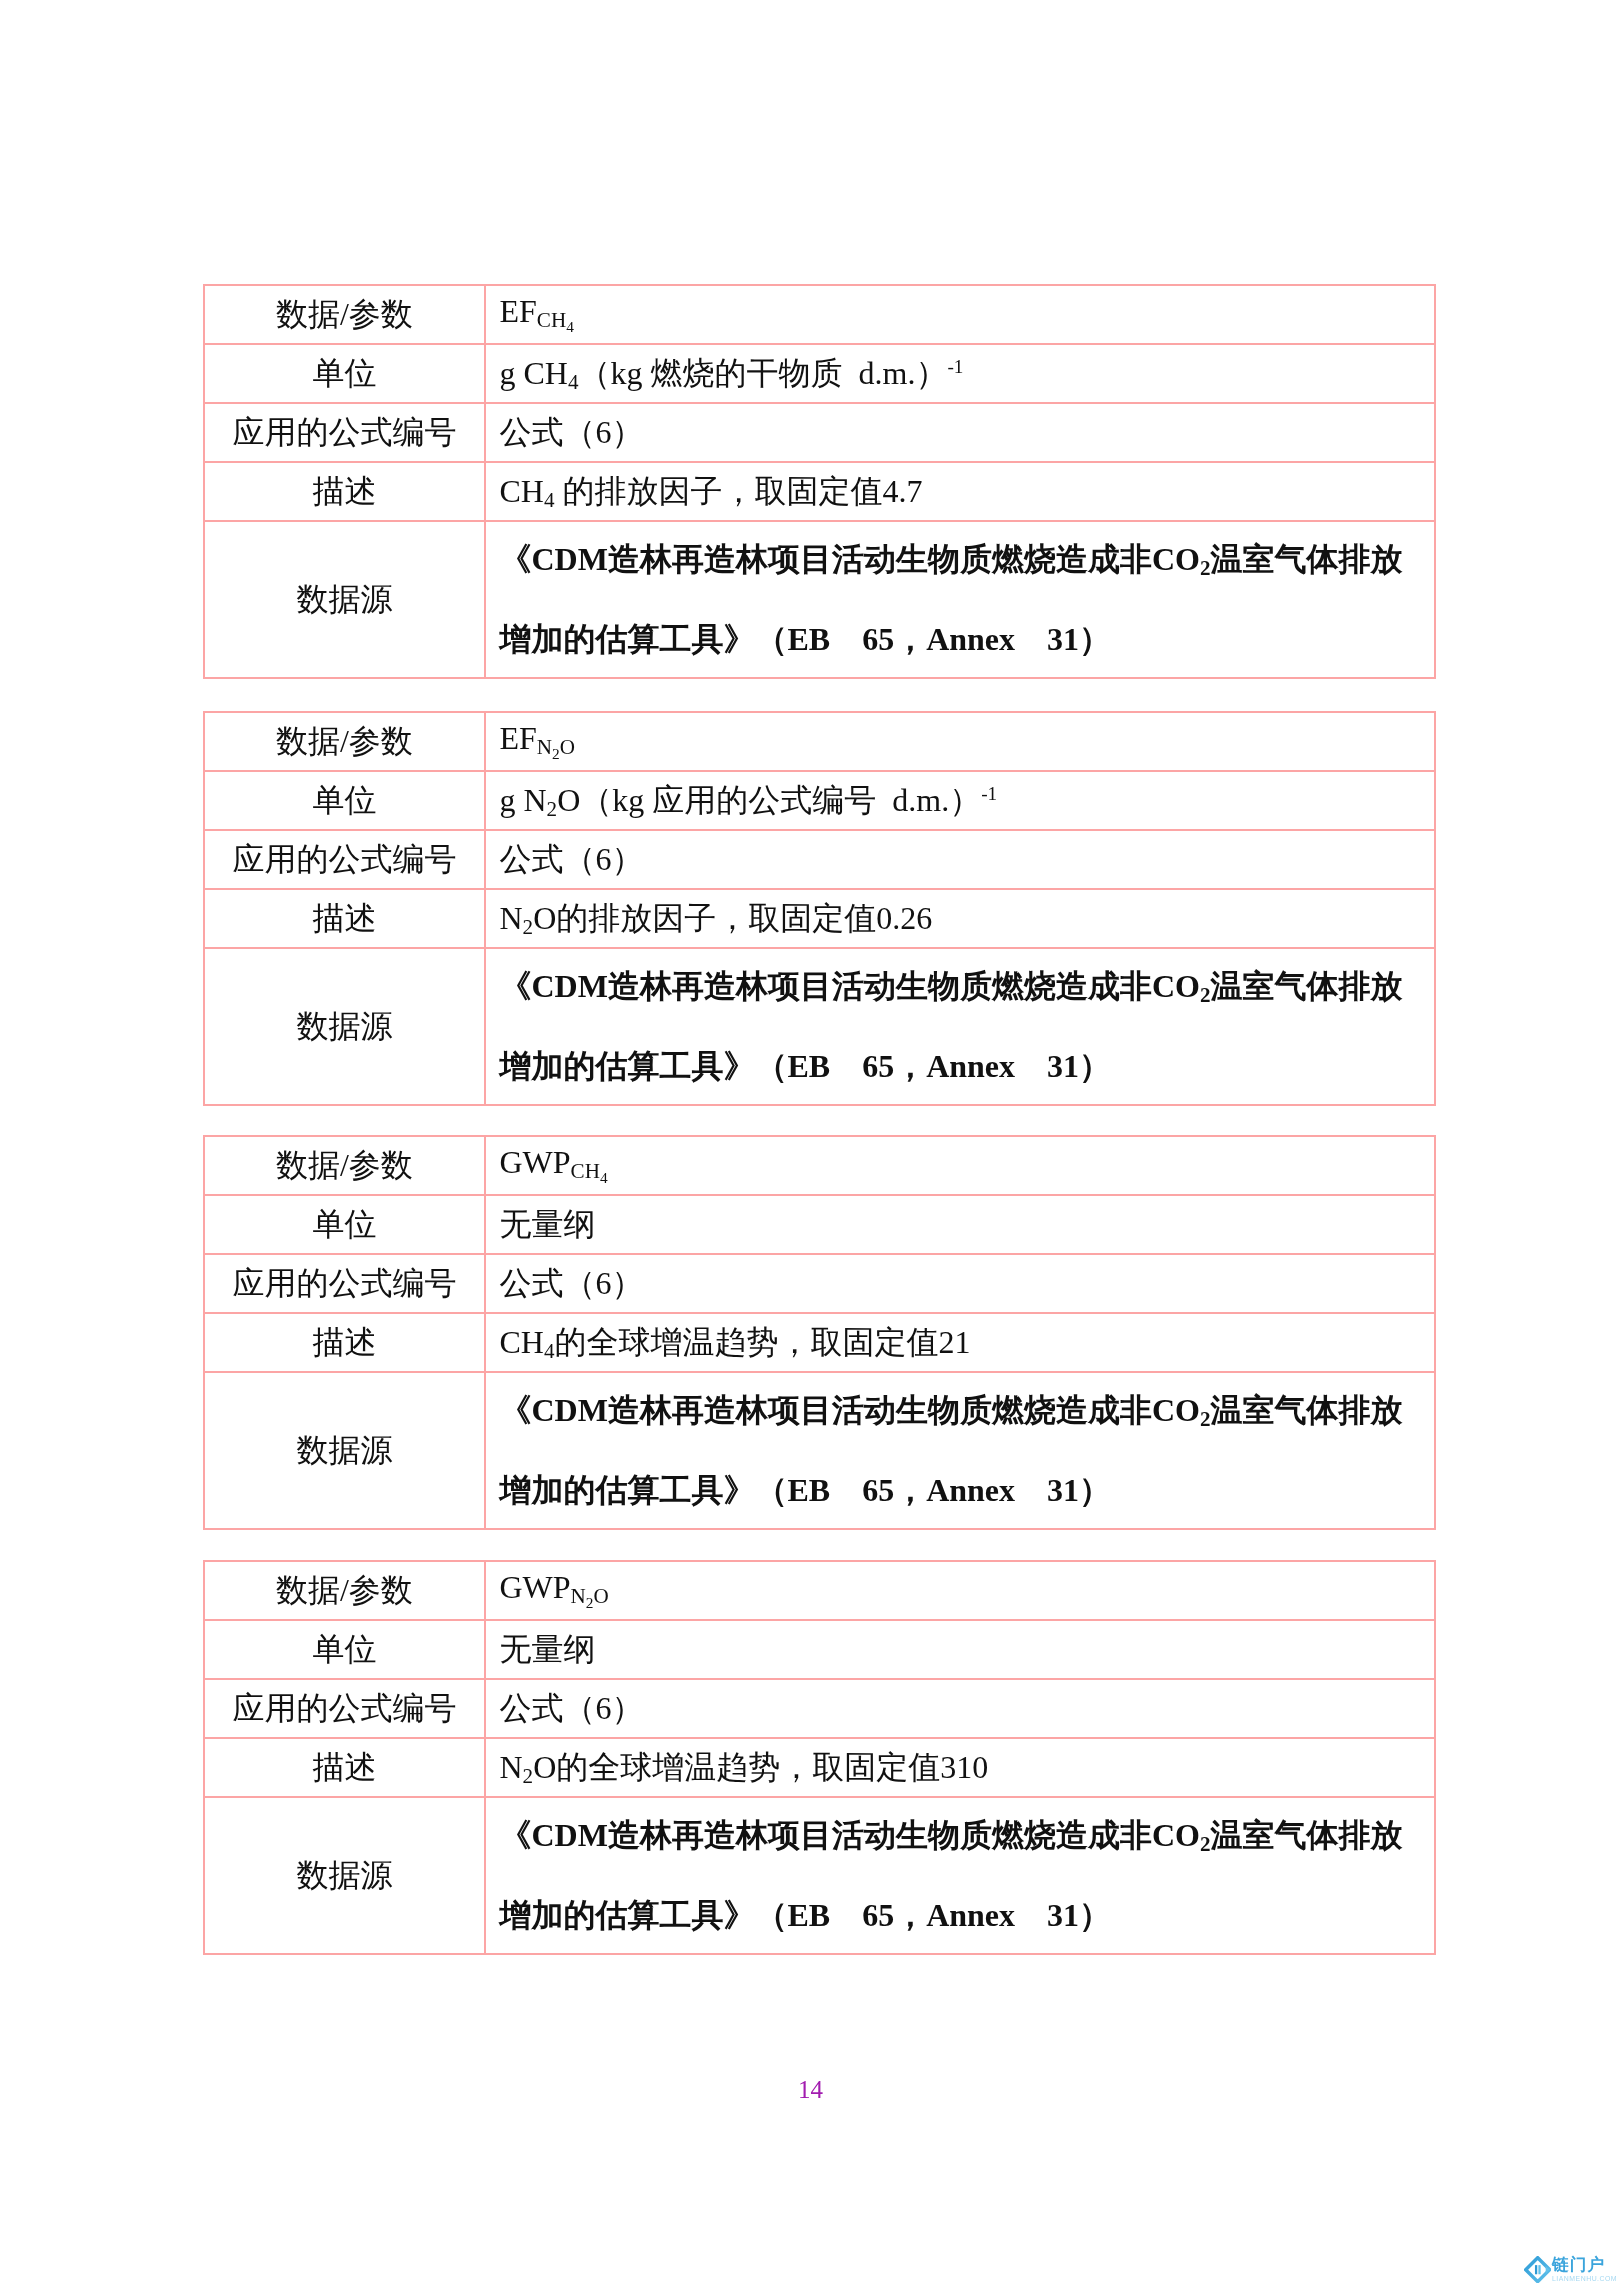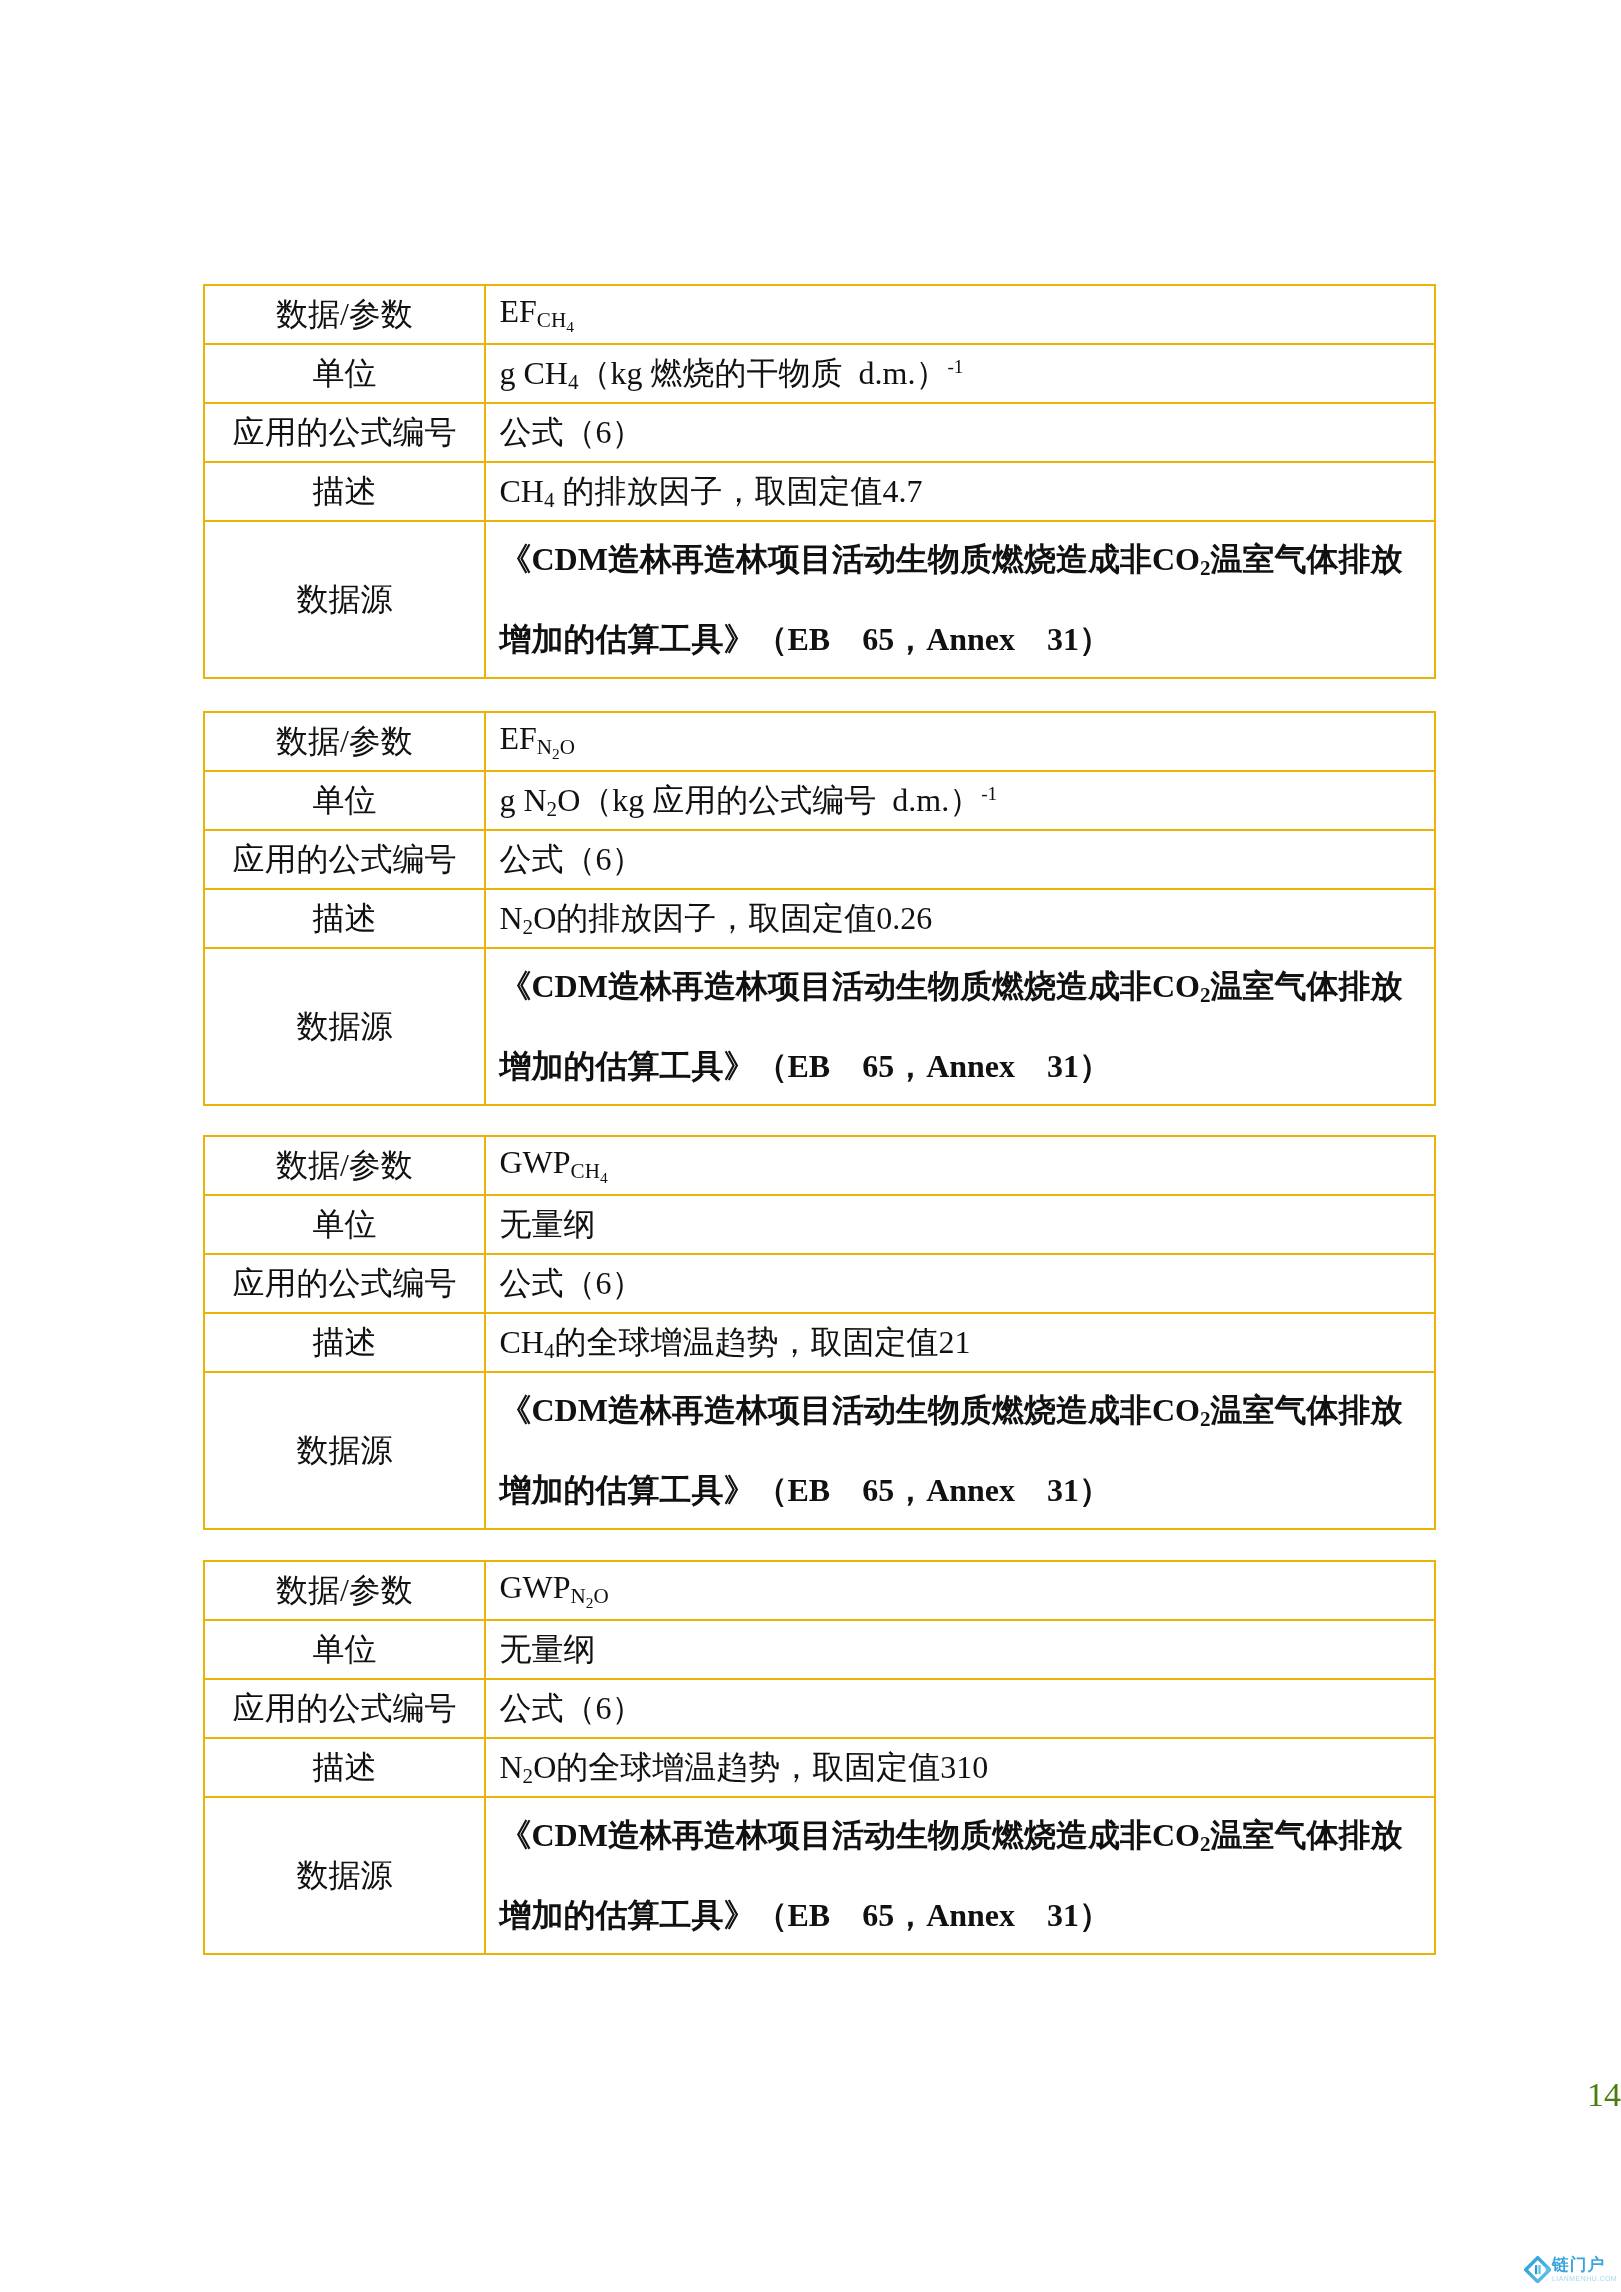--- a/index.html
+++ b/index.html
@@ -12,21 +12,21 @@
     overflow: hidden;
   }
   table.param-table {
     position: absolute;
     left: 203px;
     width: 1233px;
     border-collapse: collapse;
     table-layout: fixed;
   }
   table.param-table td {
-    border: 2px solid #eab308;
+    border: 2px solid #fca5a5;
     font-size: 32px;
     vertical-align: middle;
   }
   td.lbl {
     width: 271px;
     text-align: center;
     padding: 0 3.9px;
   }
   td.val {
     padding: 2px 11.8px 2px 13.7px;
@@ -41,23 +41,23 @@
   .seg-ssub { font-size: 0.48em; vertical-align: -0.62em; }
   .seg-sup  { font-size: 0.60em; vertical-align: 0.55em; }
   #t1 { top: 284px; }
   #t2 { top: 711px; }
   #t3 { top: 1135px; }
   #t4 { top: 1560px; }
   .page-number {
     position: absolute;
     top: 2076px;
     left: 0; width: 100%;
-    text-align: right;
-    font-size: 34px;
-    color: #4d7c0f;
+    text-align: center;
+    font-size: 25px;
+    color: #a21caf;
   }
   .watermark {
     position: absolute;
     right: 3.9px;
     top: 2256px;
     display: flex;
     align-items: center;
     gap: 1px;
     font-family: "Liberation Sans", sans-serif;
   }

